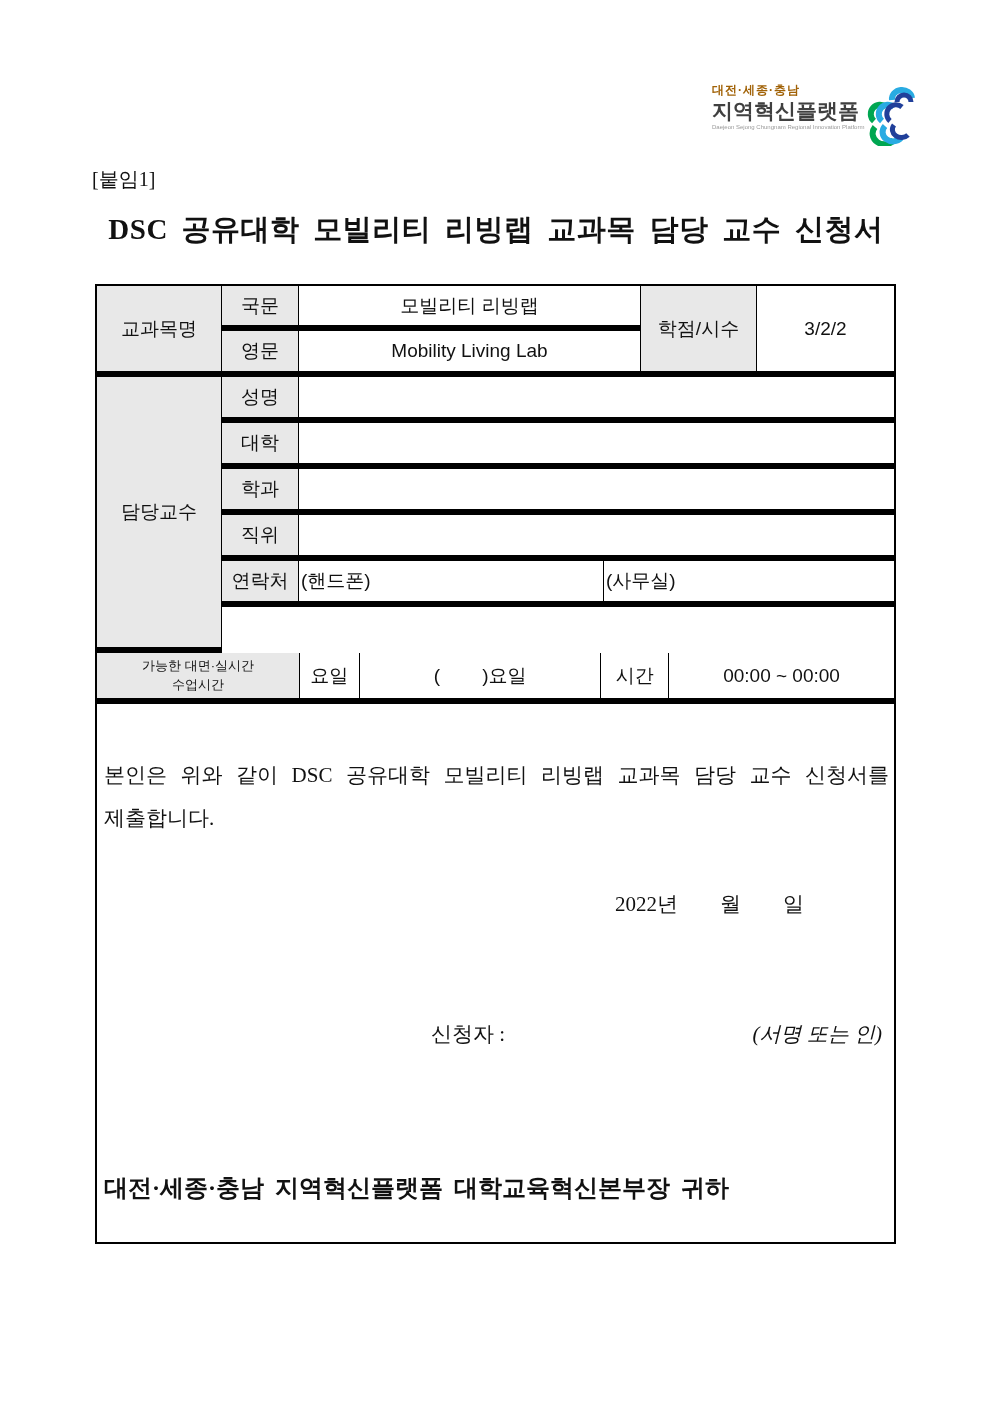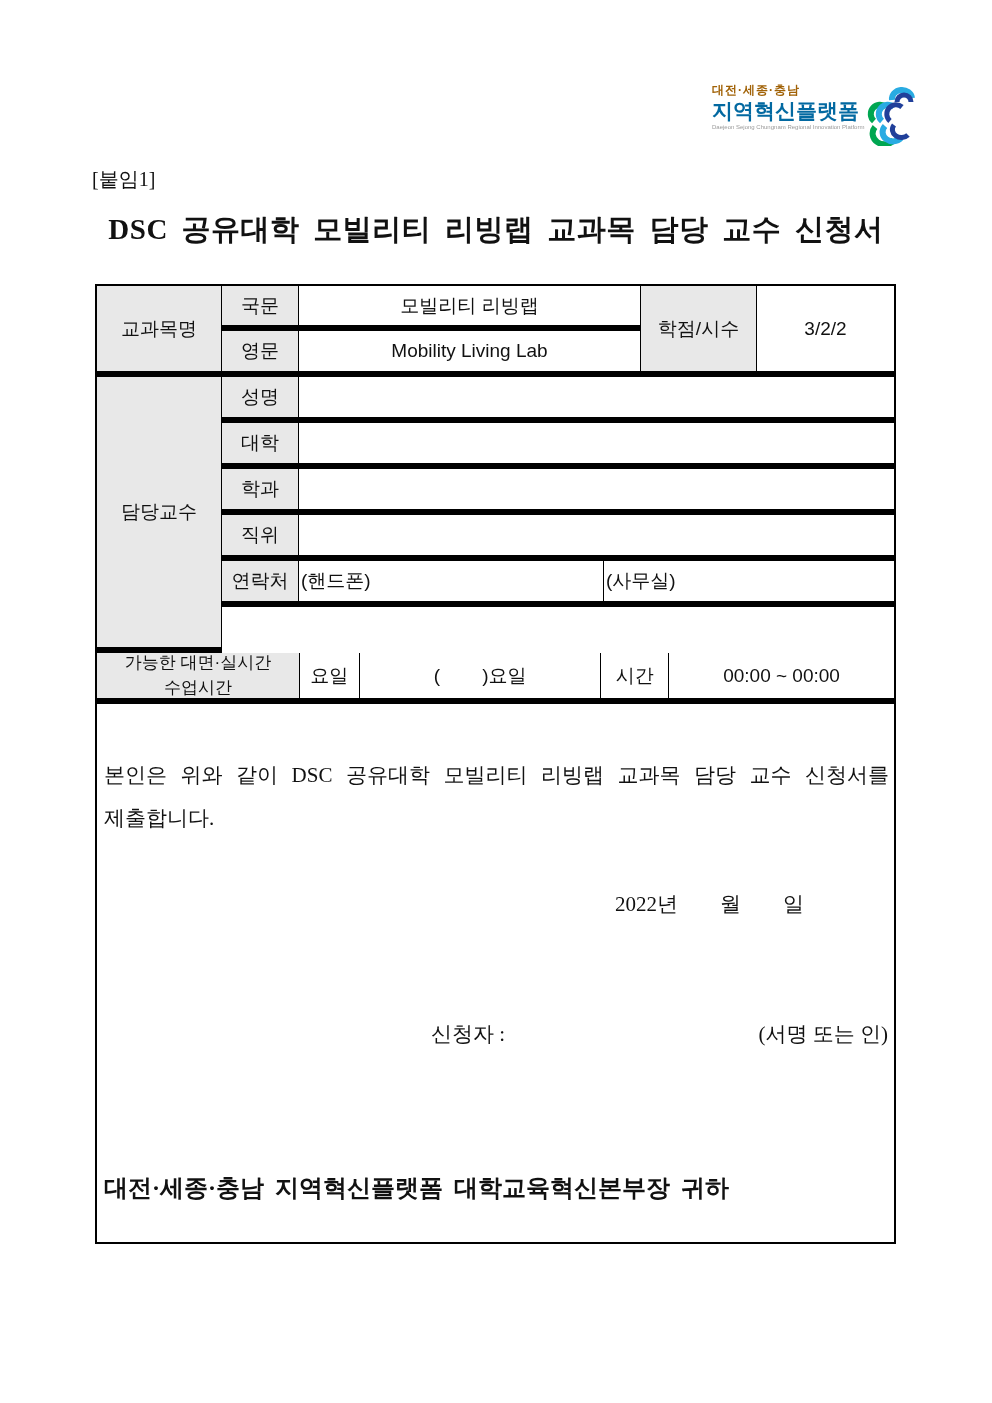--- a/index.html
+++ b/index.html
@@ -10,21 +10,21 @@
     font-family: "Liberation Serif", serif;
     color: #111;
     overflow: hidden;
   }
 
   
   .logo { position: absolute; left: 712px; top: 82px; width: 210px; height: 70px; }
   .logo-text { position: absolute; left: 0; top: 0; width: 148px;
                font-family: "Liberation Sans", sans-serif; }
   .logo-region { font-size: 12px; font-weight: bold; color: #a16207; letter-spacing: 1px; }
-  .logo-name   { font-size: 21px; font-weight: bold; color: #0369a1; letter-spacing: 0px; line-height: 1.1; }
+  .logo-name   { font-size: 21px; font-weight: bold; color: #404040; letter-spacing: 0px; line-height: 1.1; }
   .logo-tagline{ font-size: 6px; color: #9a9a9a; white-space: nowrap; margin-top: 2px; }
   .logo-mark   { position: absolute; left: 152px; top: 0px; }
 
   
   .attachment { position: absolute; left: 92px; top: 166px; font-size: 20px; }
   .doc-title  { position: absolute; left: 0; top: 210px; width: 992px;
                 text-align: center; font-size: 29px; font-weight: bold;
                 word-spacing: 6px; letter-spacing: 0.5px; }
 
   
@@ -51,40 +51,40 @@
   
   .b-c1 { width: 125px; height: 276px; }
   .b-right { width: 672px; }
   .b-row { display: flex; height: 46px; }
   .b-lab { width: 77px; height: 46px; }
   .b-val { width: 595px; height: 46px; }
   .b-phone { width: 305px; height: 46px; }
   .b-office { width: 290px; height: 46px; }
 
   
-  .c-hdr  { width: 204px; height: 51px; font-size: 17px; line-height: 1.45;
+  .c-hdr  { width: 204px; height: 51px; font-size: 13px; line-height: 1.45;
             text-align: center; flex-direction: column; }
   .c-day-lab { width: 60px; height: 51px; }
   .c-day-val { width: 243px; height: 51px; }
   .c-time-lab { width: 68px; height: 51px; }
   .c-time-val { width: 226px; height: 51px; }
 
   
   .d-cell { position: relative; width: 797px; height: 538px;
             border-right: none; border-bottom: none;
             font-family: "Liberation Serif", serif; padding-left: 42px; }
   .statement-body { position: absolute; left: 7px; right: 5px; top: 50px;
                     font-size: 21px; line-height: 2.05; text-align: justify;
                     word-break: keep-all; word-spacing: 4px; }
   .date-line { position: absolute; left: 518px; top: 186px;
                font-size: 21px; white-space: pre; }
   .applicant-line { position: absolute; left: 0; right: 0; top: 316px;
                     display: flex; font-size: 21px; }
   .applicant-label { margin-left: 334px; }
-  .signature-note  { margin-left: auto; margin-right: 6px; }
+  .signature-note  { margin-left: auto; margin-right: 12px; font-style: italic; }
   .recipient { position: absolute; left: 7px; top: 468px;
                font-size: 24px; font-weight: bold; word-spacing: 5px; }
 </style>
 </head>
 <body>
 
 <div class="logo">
   <div class="logo-text">
     <div class="logo-region">대전·세종·충남</div>
     <div class="logo-name">지역혁신플랫폼</div>

